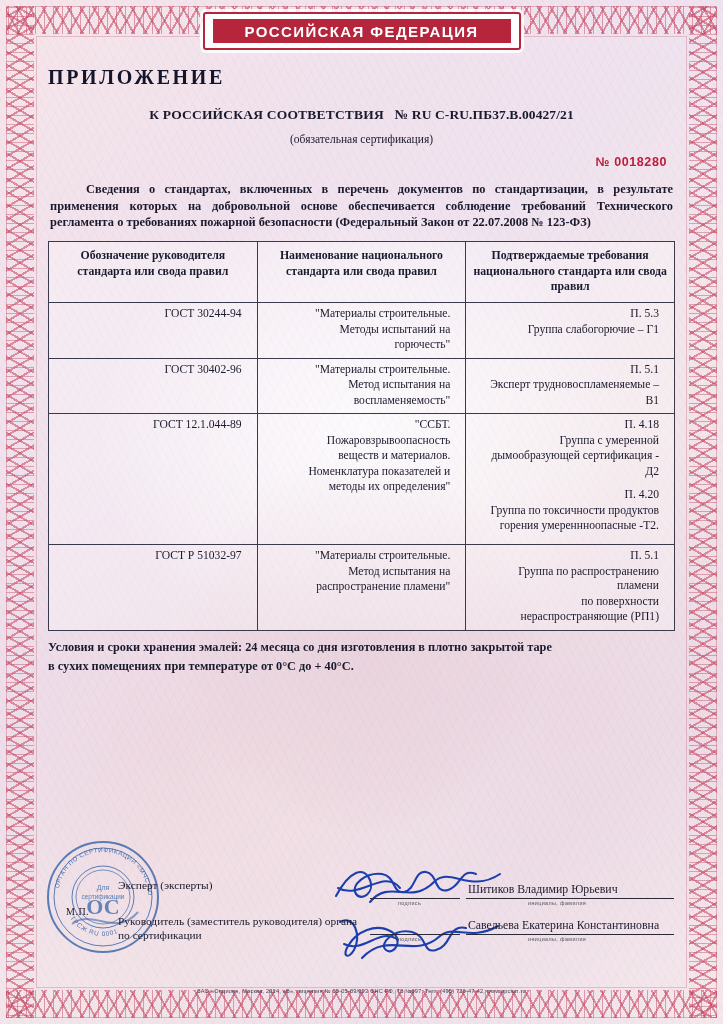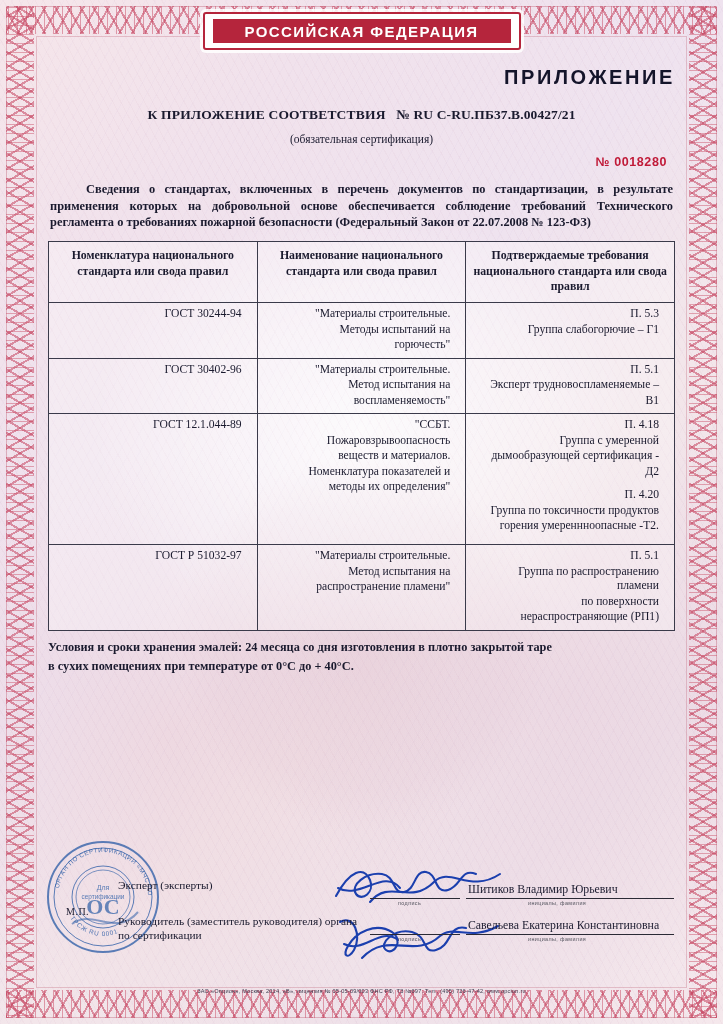--- a/index.html
+++ b/index.html
@@ -137,22 +137,22 @@
   }
 
   
   .content {
     position: absolute;
     left: 48px;
     right: 48px;
     top: 58px;
   }
   .title {
-    text-align: right;
-    font-family: Liberation Sans, sans-serif;
+    text-align: left;
+    font-family: Liberation Serif, serif;
     font-weight: bold;
     font-size: 20px;
     letter-spacing: 2.6px;
     margin-top: 8px;
     color: #14142a;
   }
   .subtitle {
     text-align: center;
     font-size: 13.5px;
     font-weight: bold;
@@ -323,38 +323,38 @@
     <div class="banner-inner">
       <span class="banner-text">РОССИЙСКАЯ ФЕДЕРАЦИЯ</span>
     </div>
   </div>
 
   <div class="content">
 
     <div class="title">ПРИЛОЖЕНИЕ</div>
 
     <div class="subtitle">
-      <span>К ПРИЛОЖЕНИЕ СООТВЕТСТВИЯ</span>
+      <span>К РОССИЙСКАЯ СООТВЕТСТВИЯ</span>
       &nbsp;
       <span class="num">№ RU C-RU.ПБ37.В.00427/21</span>
     </div>
 
     <div class="paren">(обязательная сертификация)</div>
 
     <div class="blank-number">
       <span class="lbl">№</span>
       <span>0018280</span>
     </div>
 
     <div class="intro">Сведения о стандартах, включенных в перечень документов по стандартизации, в результате применения которых на добровольной основе обеспечивается соблюдение требований Технического регламента о требованиях пожарной безопасности (Федеральный Закон от 22.07.2008 № 123-ФЗ)</div>
 
     <table class="std">
       <thead>
         <tr>
-          <th>Номенклатура национального стандарта или свода правил</th>
+          <th>Обозначение руководителя стандарта или свода правил</th>
           <th>Наименование национального стандарта или свода правил</th>
           <th>Подтверждаемые требования национального стандарта или свода правил</th>
         </tr>
       </thead>
       <tbody id="std-body">
           <tr>
             <td class="cell-desig">ГОСТ 30244-94</td>
             <td class="cell-name">
               <div class="p-line">"Материалы строительные.</div>
               <div class="p-line">Методы испытаний на</div>

